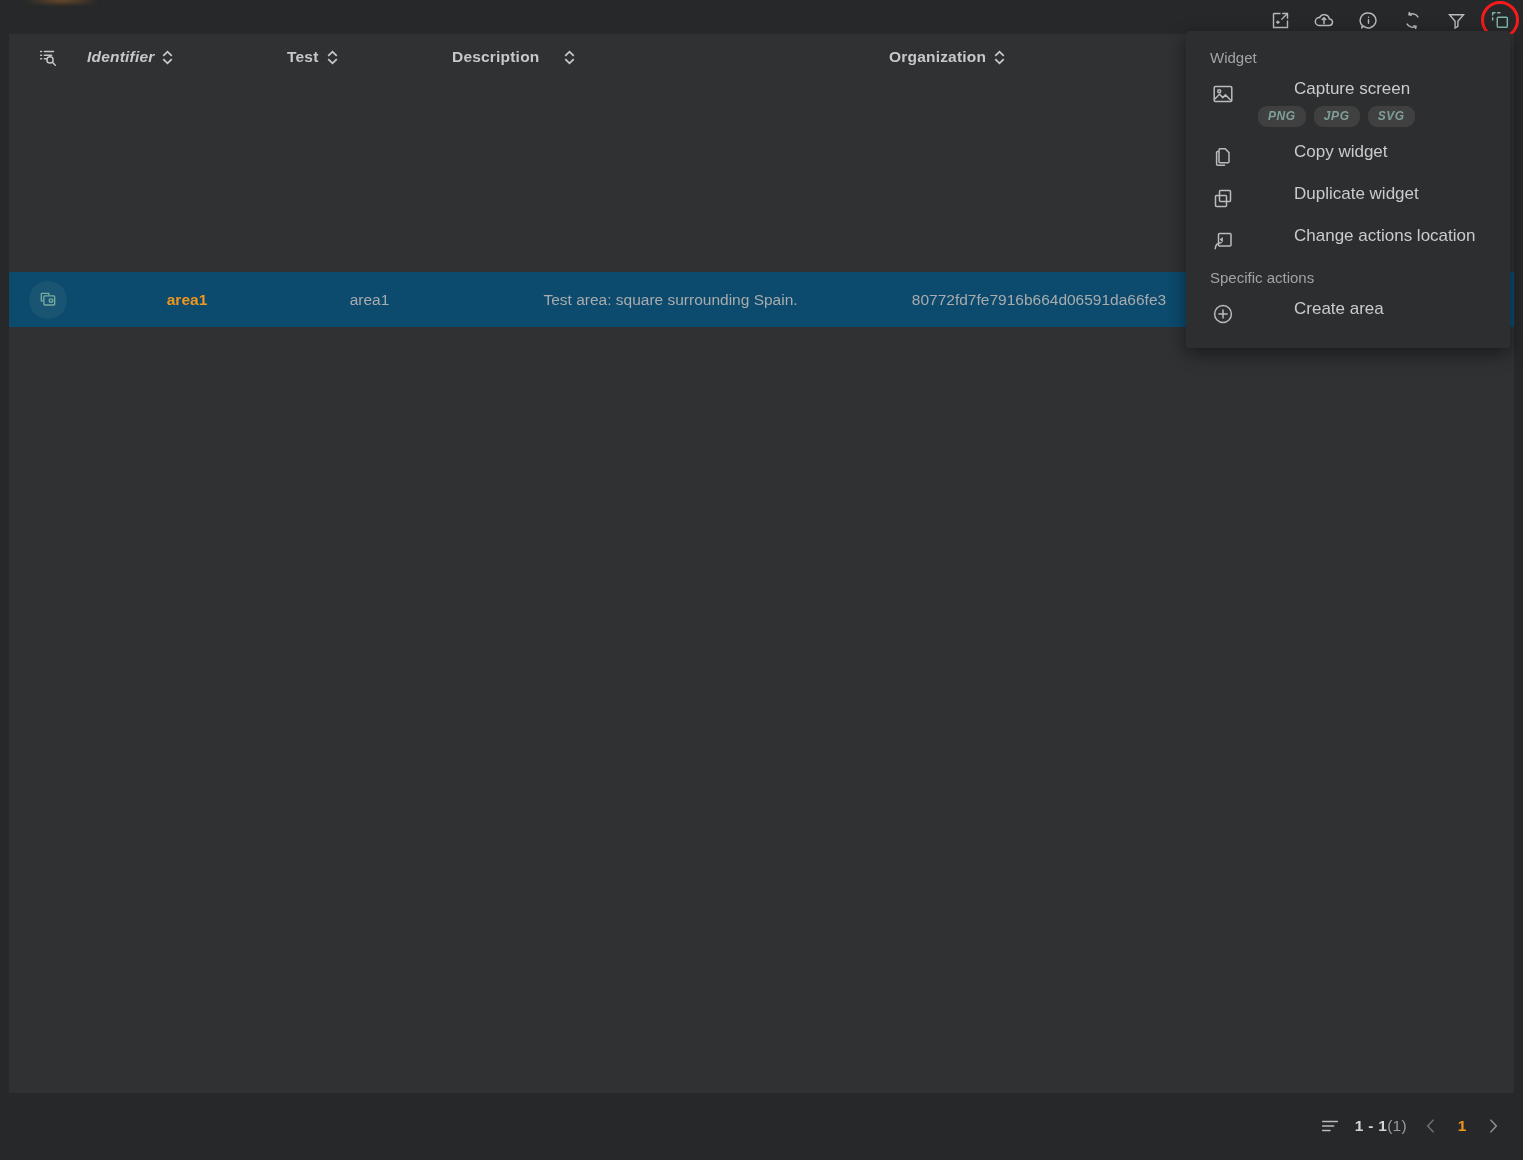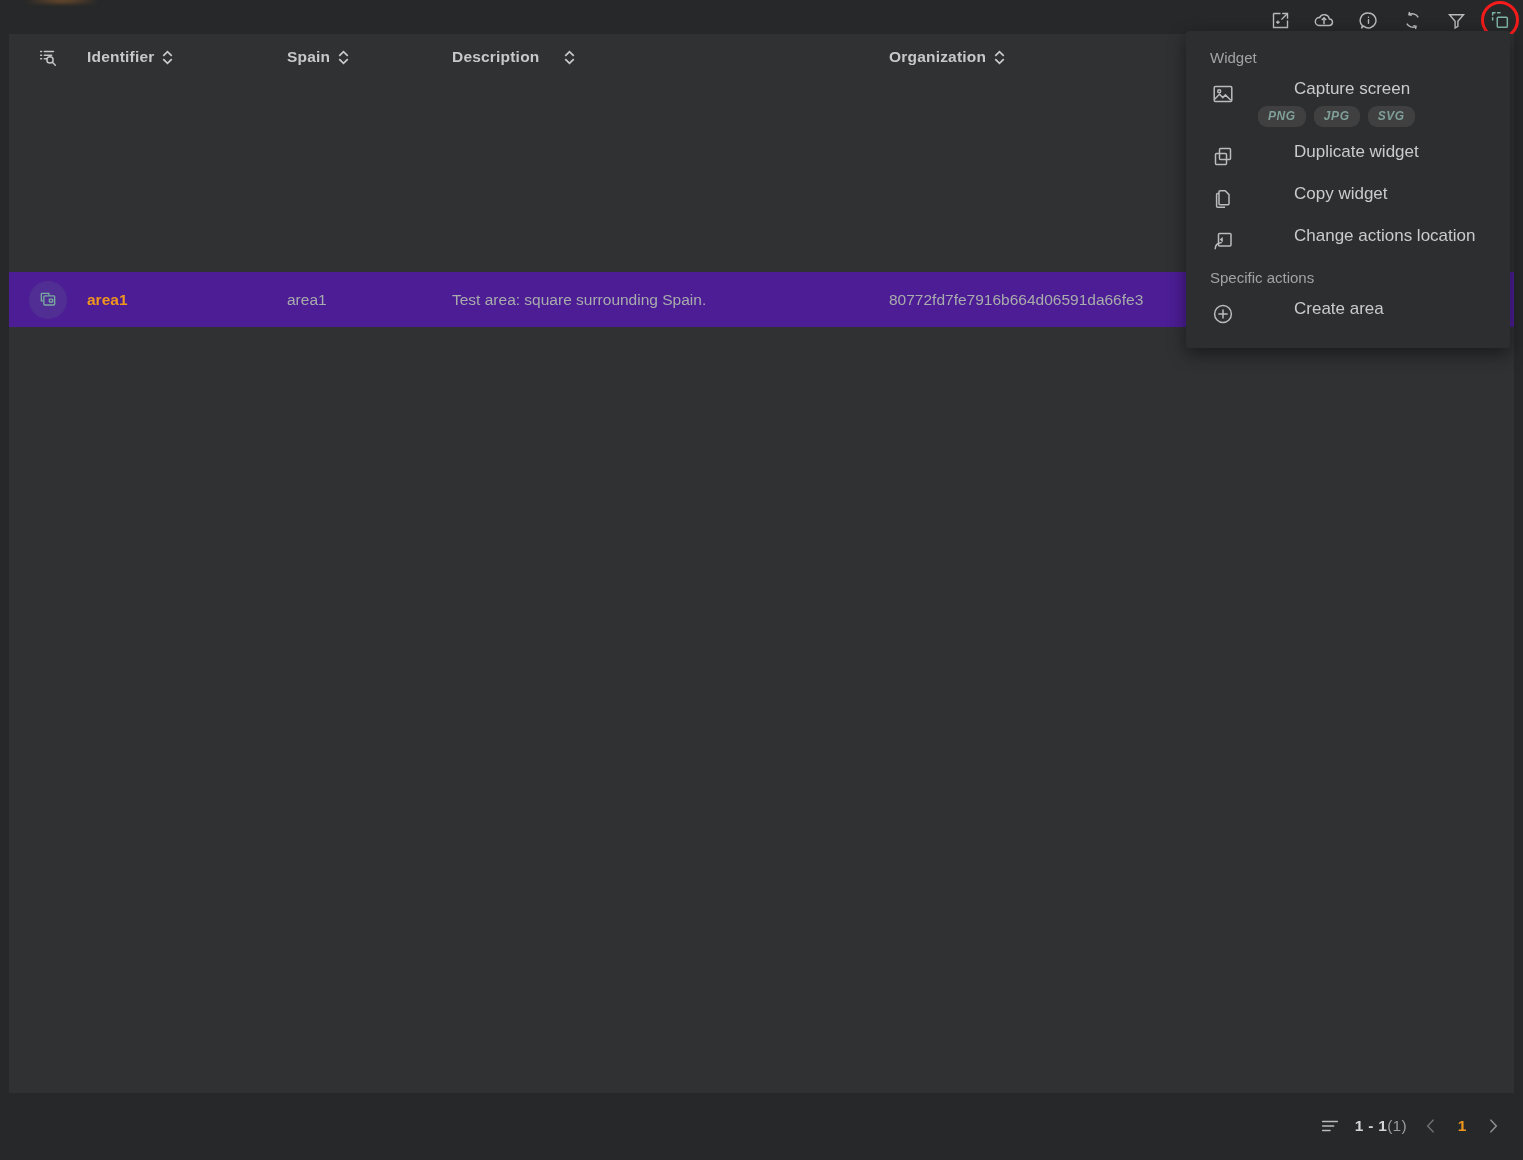--- a/index.html
+++ b/index.html
@@ -44,32 +44,32 @@
     background: #2f3132;
   }
   .thead {
     height: 46px; display: flex; align-items: center;
     font-size: 15.5px; font-weight: bold; color: #c6c8c9;
     letter-spacing: .2px;
   }
   .th { display: flex; align-items: center; gap: 7px; }
   .th .sorter { display: flex; flex-direction: column; line-height: 0; color: #c6c8c9; }
   .col-icon { width: 78px; display: flex; justify-content: center; color: #c3c5c6; }
-  .col-id   { width: 200px; }
+  .col-id   { width: 200px; font-style: italic; }
   .col-name { width: 165px; }
   .col-desc { width: 437px; gap: 24px; }
   .col-org  { width: 300px; }
 
   .tbody { position: relative; }
   .row {
     position: absolute; left: 0; top: 192px;
     width: 1505px; height: 55px;
     display: flex; align-items: center;
-    background: #4c1d95;
-    font-size: 15.5px; color: #a9acad;
+    background: #0c4a6e;
+    font-size: 15.5px; color: #a9acad; text-align: center;
   }
   .row-icon-wrap { width: 78px; display: flex; justify-content: center; }
   .row-icon {
     width: 38px; height: 38px; border-radius: 50%;
     background: rgba(106,156,144,0.14);
     display: flex; align-items: center; justify-content: center;
     color: #79ab9f;
   }
   .cell-id   { width: 200px; color: #f0961e; font-weight: bold; }
   .cell-name { width: 165px; }
@@ -191,21 +191,21 @@
         <span>Identifier</span>
         <span class="sorter">
           <svg width="13" height="17" viewBox="0 0 12 16" fill="none" stroke="currentColor" stroke-width="1.7">
             <path d="M2 6.5L6 2.5l4 4"></path>
               <path d="M2 9.5L6 13.5l4-4"></path>
           </svg>
         </span>
       </div>
 
       <div class="th col-name">
-        <span>Spain</span>
+        <span>Test</span>
         <span class="sorter">
           <svg width="13" height="17" viewBox="0 0 12 16" fill="none" stroke="currentColor" stroke-width="1.7">
             <path d="M2 6.5L6 2.5l4 4"></path>
               <path d="M2 9.5L6 13.5l4-4"></path>
           </svg>
         </span>
       </div>
 
       <div class="th col-desc">
         <span>Description</span>
@@ -287,38 +287,38 @@
           <span class="chip">PNG</span>
           <span class="chip">JPG</span>
           <span class="chip">SVG</span>
         </span>
       </span>
     </div>
 
     <div class="menu-item">
       <span class="mi-icon">
         <svg width="24" height="24" viewBox="0 0 24 24" fill="none" stroke="currentColor" stroke-width="1.5">
+          <path d="M9 3.8h5.2L18 7.6v9.1a1 1 0 0 1-1 1h-8a1 1 0 0 1-1-1V4.8a1 1 0 0 1 1-1z"></path>
+          <path d="M8 6.4H6.6a1 1 0 0 0-1 1v11.8a1 1 0 0 0 1 1h7.5"></path>
+        </svg>
+      </span>
+      <span class="mi-body">
+        <span class="mi-label">Copy widget</span>
+      </span>
+    </div>
+
+    <div class="menu-item">
+      <span class="mi-icon">
+        <svg width="24" height="24" viewBox="0 0 24 24" fill="none" stroke="currentColor" stroke-width="1.5">
           <rect x="8.5" y="3.5" width="11" height="11" rx="1"></rect>
           <rect x="4.5" y="8.5" width="11" height="11" rx="1"></rect>
         </svg>
       </span>
       <span class="mi-body">
         <span class="mi-label">Duplicate widget</span>
-      </span>
-    </div>
-
-    <div class="menu-item">
-      <span class="mi-icon">
-        <svg width="24" height="24" viewBox="0 0 24 24" fill="none" stroke="currentColor" stroke-width="1.5">
-          <path d="M9 3.8h5.2L18 7.6v9.1a1 1 0 0 1-1 1h-8a1 1 0 0 1-1-1V4.8a1 1 0 0 1 1-1z"></path>
-          <path d="M8 6.4H6.6a1 1 0 0 0-1 1v11.8a1 1 0 0 0 1 1h7.5"></path>
-        </svg>
-      </span>
-      <span class="mi-body">
-        <span class="mi-label">Copy widget</span>
       </span>
     </div>
 
     <div class="menu-item">
       <span class="mi-icon">
         <svg width="24" height="24" viewBox="0 0 24 24" fill="none" stroke="currentColor" stroke-width="1.5">
           <rect x="7.5" y="4.5" width="12.5" height="12.5" rx="1"></rect>
           <path d="M4.2 20.2c0-4 2.6-6.3 6.6-6.6"></path>
           <path d="M8.6 10.6l3.2-2.6v5.2z" fill="currentColor" stroke="none"></path>
         </svg>

